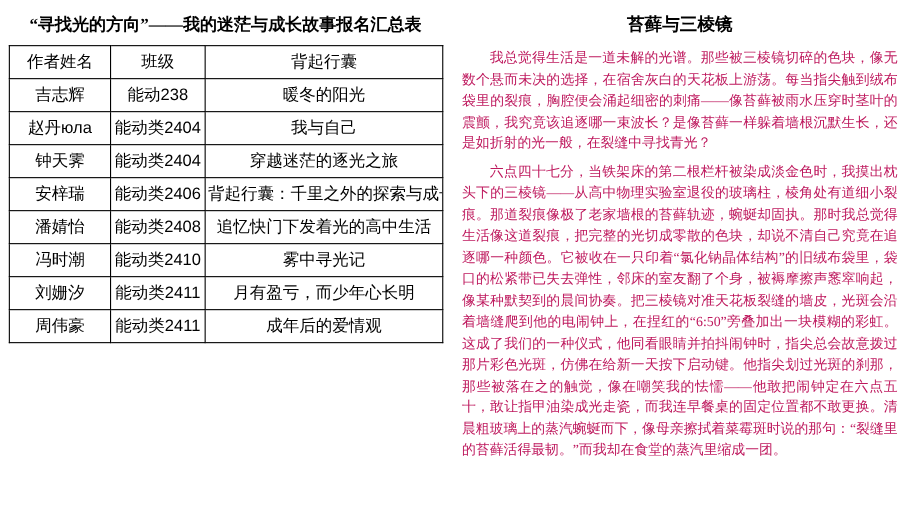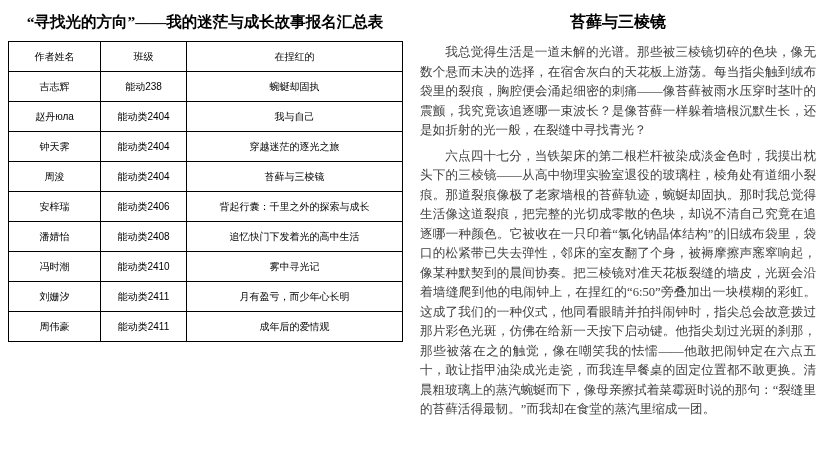--- a/index.html
+++ b/index.html
@@ -37,21 +37,21 @@
   }
   table.signup {
     border-collapse: collapse;
     width: 394px;
     table-layout: fixed;
   }
   table.signup td, table.signup th {
     border: 1px solid #000000;
     text-align: center;
     vertical-align: middle;
-    font-size: 10px;
+    font-size: 15px;
     font-family: "Liberation Sans", sans-serif;
     height: 27px;
     padding: 1px 2px;
     line-height: 1.15;
     white-space: nowrap;
     overflow: hidden;
   }
   table.signup th {
     font-weight: normal;
   }
@@ -75,63 +75,58 @@
     margin: 4px 0 10px 0;
     font-family: "Liberation Serif", serif;
   }
   .article-body p {
     margin: 0 0 6px 0;
     font-size: 12.6px;
     line-height: 1.55;
     text-align: justify;
     text-indent: 2em;
     font-family: "Liberation Serif", serif;
-    color: #404040;
+    color: #be185d;
   }
 </style>
 </head>
 <body>
 
 <div class="page">
 
   <div class="left-col">
     <div class="table-title">“寻找光的方向”——我的迷茫与成长故事报名汇总表</div>
     <table class="signup">
       <colgroup>
         <col class="col-name">
         <col class="col-class">
         <col class="col-work">
       </colgroup>
       <thead>
         <tr>
           <th>作者姓名</th>
           <th>班级</th>
-          <th>在捏红的</th>
+          <th>背起行囊</th>
         </tr>
       </thead>
       <tbody>
         <tr>
           <td>吉志辉</td>
           <td>能动238</td>
-          <td class="work-cell">蜿蜒却固执</td>
+          <td class="work-cell">暖冬的阳光</td>
         </tr>
         <tr>
           <td>赵丹юла</td>
           <td>能动类2404</td>
           <td class="work-cell">我与自己</td>
         </tr>
         <tr>
           <td>钟天霁</td>
           <td>能动类2404</td>
           <td class="work-cell">穿越迷茫的逐光之旅</td>
-        </tr>
-        <tr>
-          <td>周浚</td>
-          <td>能动类2404</td>
-          <td class="work-cell">苔藓与三棱镜</td>
         </tr>
         <tr>
           <td>安梓瑞</td>
           <td>能动类2406</td>
           <td class="work-cell">背起行囊：千里之外的探索与成长</td>
         </tr>
         <tr>
           <td>潘婧怡</td>
           <td>能动类2408</td>
           <td class="work-cell">追忆快门下发着光的高中生活</td>

